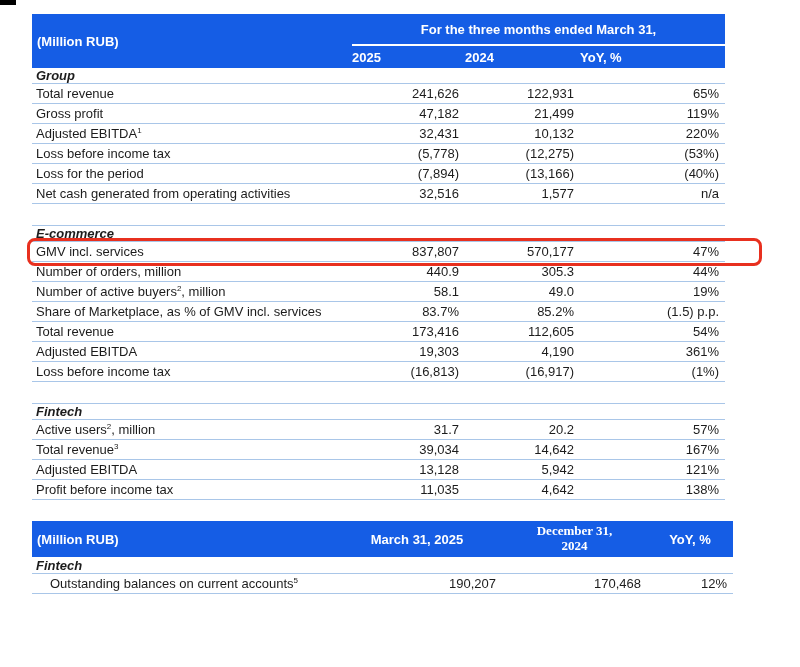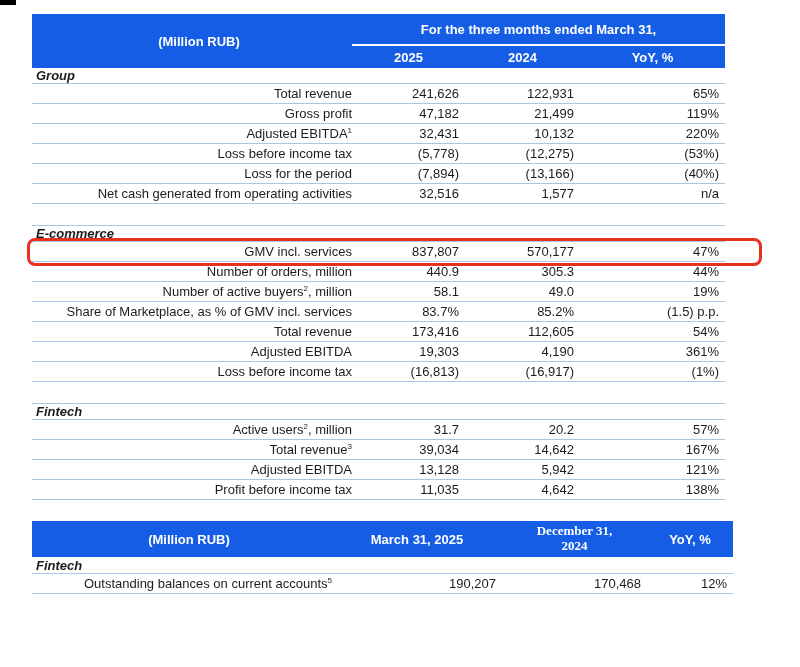--- a/index.html
+++ b/index.html
@@ -9,38 +9,38 @@
     overflow:hidden;
   }
   .corner-mark{position:absolute;left:0;top:0;width:16px;height:5px;background:#000;}
 
   table.fin-table{border-collapse:collapse;table-layout:fixed;position:absolute;left:32px;}
   table.t1{top:14px;width:693px;}
   table.t2{top:521px;width:701px;}
 
   
   thead th{background:#155de5;color:#ffffff;font-weight:bold;font-size:13px;padding:0;}
-  .unit-cell{text-align:center;padding-left:14px;vertical-align:middle;}
+  .unit-cell{text-align:left;padding-left:5px;vertical-align:middle;}
   .span-cell{height:30px;vertical-align:middle;text-align:center;border-bottom:2px solid #ffffff;}
-  .t1 .year-cell{height:22px;text-align:center;vertical-align:middle;}
+  .t1 .year-cell{height:22px;text-align:left;vertical-align:middle;}
   .t2 thead th{height:36px;vertical-align:middle;}
   .t2 .year-cell{text-align:center;}
   .wrap-span{display:inline-block;width:100px;line-height:1.15;text-align:center;font-family:Liberation Serif, serif;}
 
   
   tbody td{padding:0;}
   .section-row td{
     border-bottom:1px solid #a9c6e8;height:15px;
     font-weight:bold;font-style:italic;padding-left:4px;vertical-align:middle;
   }
   .t2 .section-row td{height:16px;}
   .section-row.with-top td{border-top:1px solid #a9c6e8;}
   .data-row td{border-bottom:1px solid #a9c6e8;height:19px;vertical-align:middle;}
   .spacer-row td{height:21px;border:none;}
-  .label-cell{padding-left:4px;text-align:right;margin-top:20px;}
+  .label-cell{padding-left:4px;text-align:left;margin-top:20px;}
   .label-cell.ind{padding-left:18px;}
   .num-cell{text-align:right;padding-right:6px;}
   .it{}
   sup{font-size:8px;line-height:0;}
 
   
   .highlight-box{
     position:absolute;border:3px solid #e8301f;border-radius:8px;
     pointer-events:none;background:transparent;z-index:5;
   }

